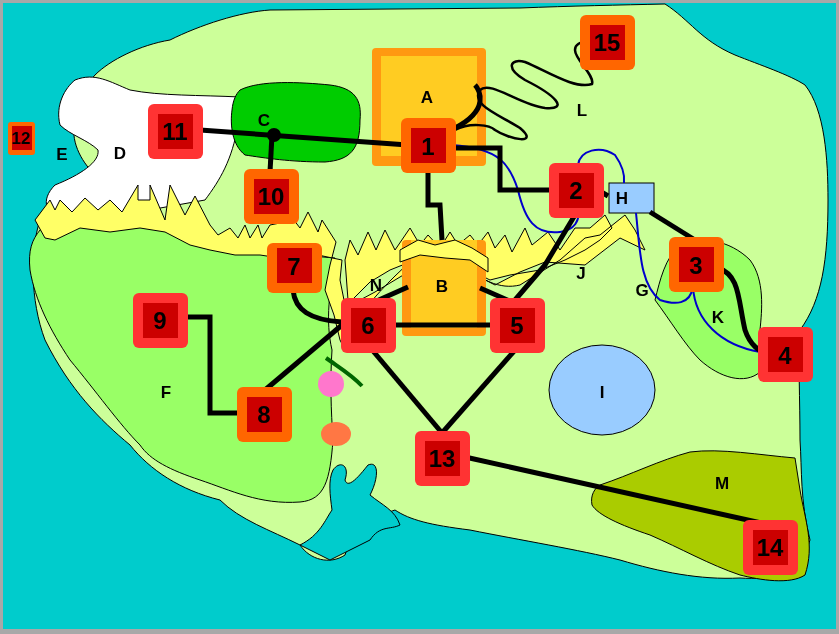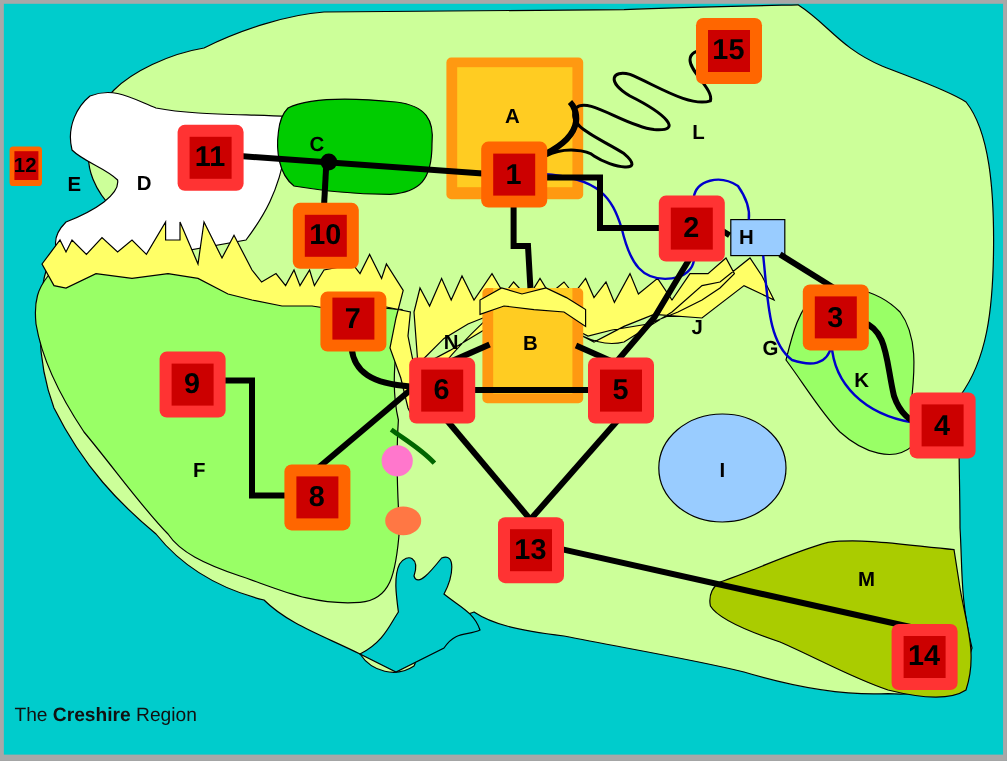--- a/index.html
+++ b/index.html
@@ -199,14 +199,13 @@
     <rect x="753" y="530" width="35" height="35" fill="#CC0000"></rect>
     <text class="num" x="770" y="547">14</text>
   </g>
   <g>
     <rect x="580" y="15" width="55" height="55" rx="6" fill="#FF6600"></rect>
     <rect x="590" y="25" width="35" height="35" fill="#CC0000"></rect>
     <text class="num" x="607" y="42">15</text>
   </g>
 </svg>
 
-<div class="caption"><span>The </span><b>Creshire</b><span> Region</span></div>
 </div>
 
 </body></html>

